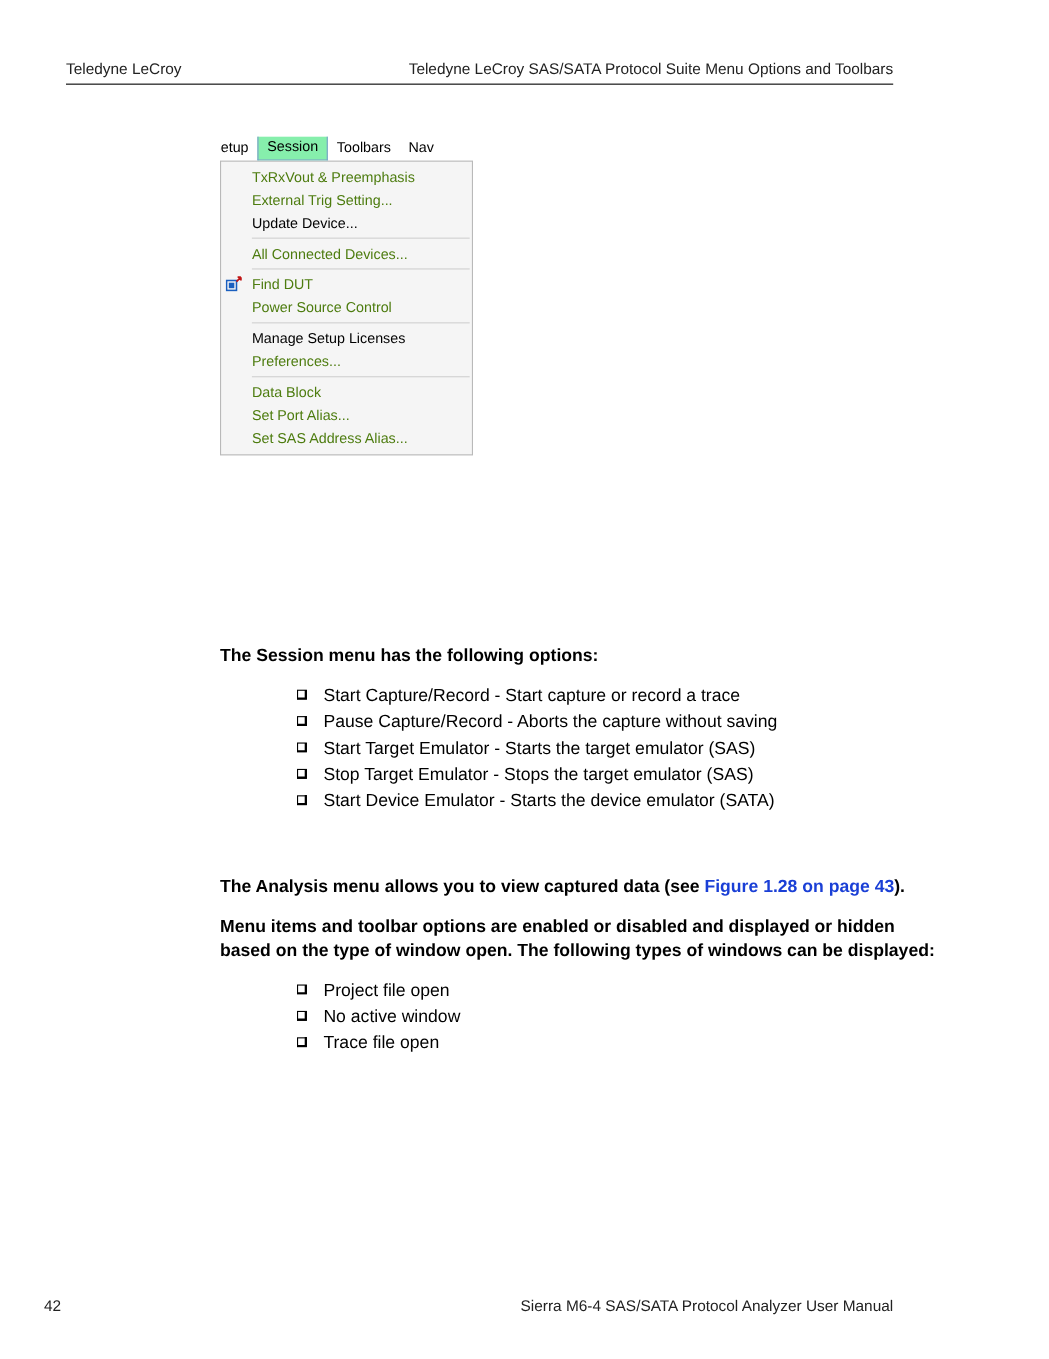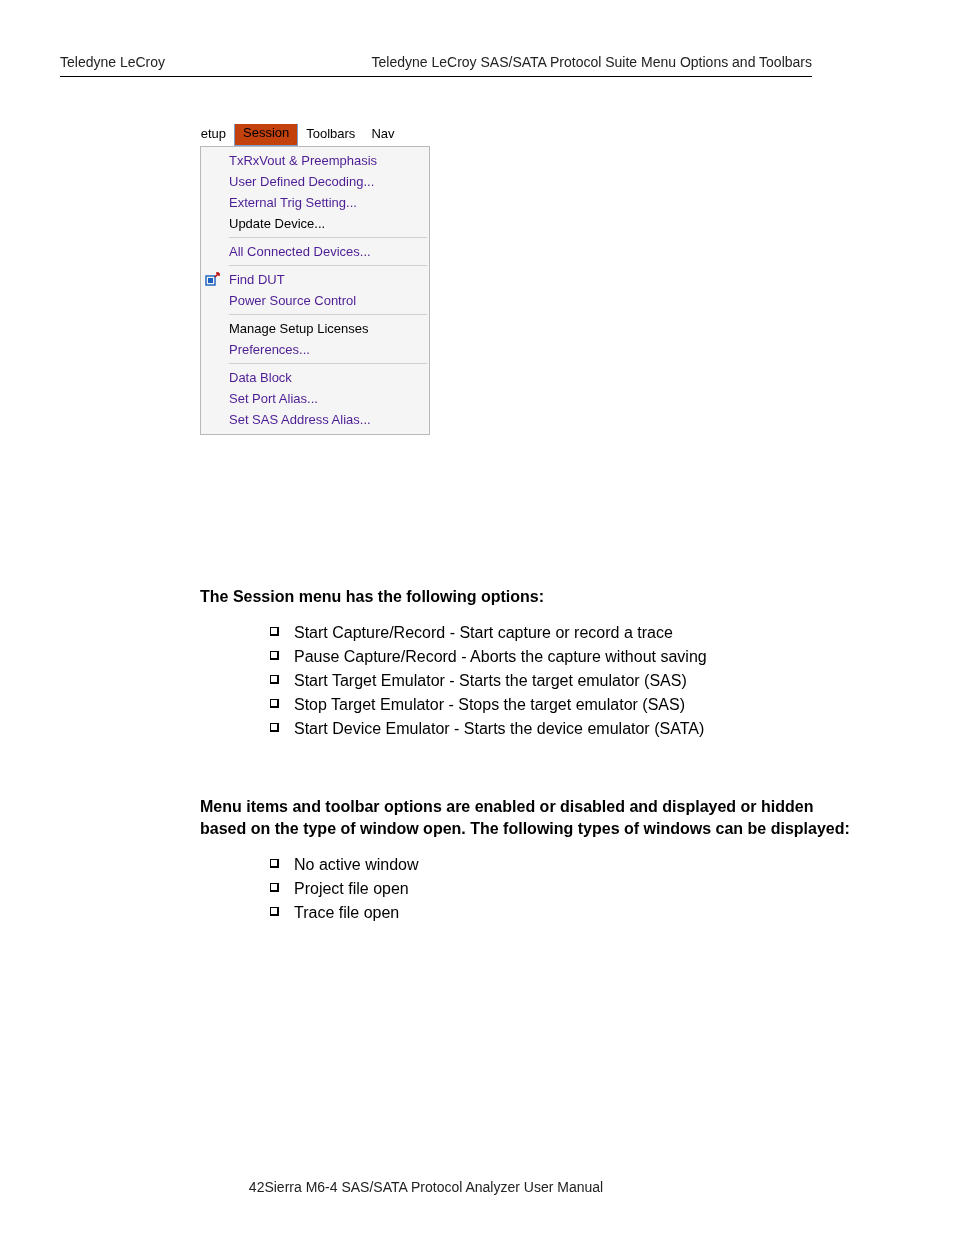--- a/index.html
+++ b/index.html
@@ -47,39 +47,39 @@
   .menubar-item {
     padding: 2px 8px 0 8px;
     font-size: 13px;
     color: #000;
     white-space: nowrap;
   }
   .menubar-item.first { padding-left: 2px; letter-spacing: 0; }
   .menubar-item.active {
     border: 1px solid #7a9ecb;
     border-top: none;
-    background: #c2410c;
+    background: #86efac;
     padding-top: 1px;
     padding-bottom: 0;
   }
   .menubar-item.last-clip {
     position: relative;
   }
   .dropdown {
     border: 1px solid #b9b9b9;
     border-top: 1px solid #b9b9b9;
     background: #f5f5f5;
     padding: 3px 0 4px 0;
     width: 228px;
   }
   .mi {
     position: relative;
     padding: 3px 10px 3px 28px;
     font-size: 13px;
-    color: #4c1d95;
+    color: #4d7c0f;
     white-space: nowrap;
   }
   .mi.disabled { color: #000000; }
   .sep {
     height: 1px;
     background: #d0d0d0;
     margin: 3px 2px 3px 28px;
   }
   .mi-icon {
     position: absolute;
@@ -128,21 +128,21 @@
     box-sizing: border-box;
     box-shadow: inset -2px -2px 0 0 #000;
   }
   .linkish { color: #1a3fd6; }
   .footer {
     position: absolute;
     left: 40px;
     right: 60px;
     bottom: 40px;
     display: flex;
-    justify-content: center;
+    justify-content: space-between;
     font-size: 14px;
     color: #222;
   }
   .u { text-decoration: underline; text-decoration-thickness: 1px; text-underline-offset: 2px; }
 </style>
 </head>
 <body>
 
 <div class="page">
 
@@ -155,21 +155,20 @@
     <div class="menubar">
       <div class="menubar-item first" style="margin-left:-10px;">Setup</div>
       <div class="menubar-item active">Session</div>
       <div class="menubar-item">Toolbars</div>
       <div class="menubar-item last-clip">Nav</div>
     </div>
 
     <div class="dropdown">
 
       <div class="mi">TxRxVout &amp; Preemphasis</div>
-      <div class="mi">User Defined Decoding...</div>
       <div class="mi">External Trig Setting...</div>
       <div class="mi disabled">Update Device...</div>
       <div class="sep"></div>
 
       <div class="mi">All Connected Devices...</div>
       <div class="sep"></div>
 
       <div class="mi">
         <span class="mi-icon">
           <svg viewBox="0 0 16 16" width="16" height="16">
@@ -198,26 +197,29 @@
     <ul class="sq">
       <li>Start Capture/Record - Start capture or record a trace</li>
       <li>Pause Capture/Record - Aborts the capture without saving</li>
       <li>Start Target Emulator - Starts the target emulator (SAS)</li>
       <li>Stop Target Emulator - Stops the target emulator (SAS)</li>
       <li>Start Device Emulator - Starts the device emulator (SATA)</li>
     </ul>
 
     <div style="height:38px"></div>
 
+    <p class="para">
+      <span>The Analysis menu allows you to view captured data (see </span><span class="linkish">Figure 1.28 on page 43</span><span>).</span>
+    </p>
 
     <p class="para">Menu items and toolbar options are enabled or disabled and displayed or hidden based on the type of window open. The following types of windows can be displayed:</p>
 
     <ul class="sq">
+      <li>Project file open</li>
       <li>No active window</li>
-      <li>Project file open</li>
       <li>Trace file open</li>
     </ul>
   </div>
 
   <div class="footer">
     <span>42</span>
     <span>Sierra M6-4 SAS/SATA Protocol Analyzer User Manual</span>
   </div>
 
 </div>

